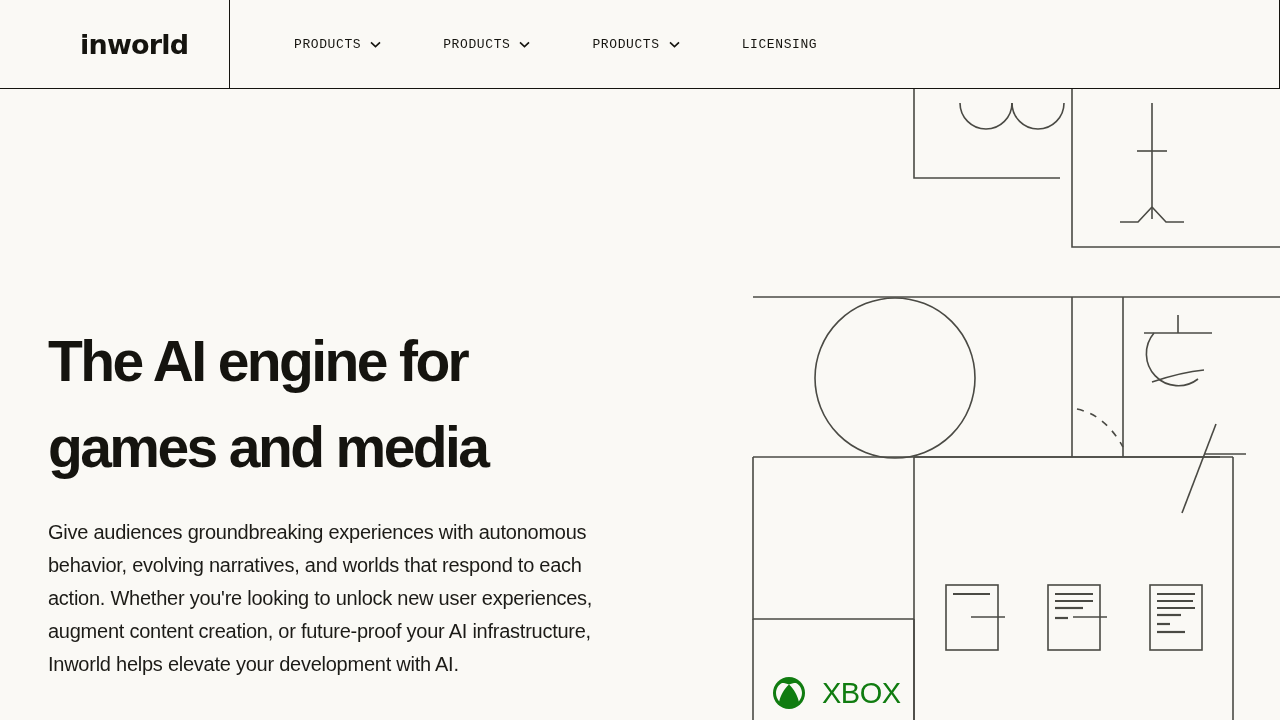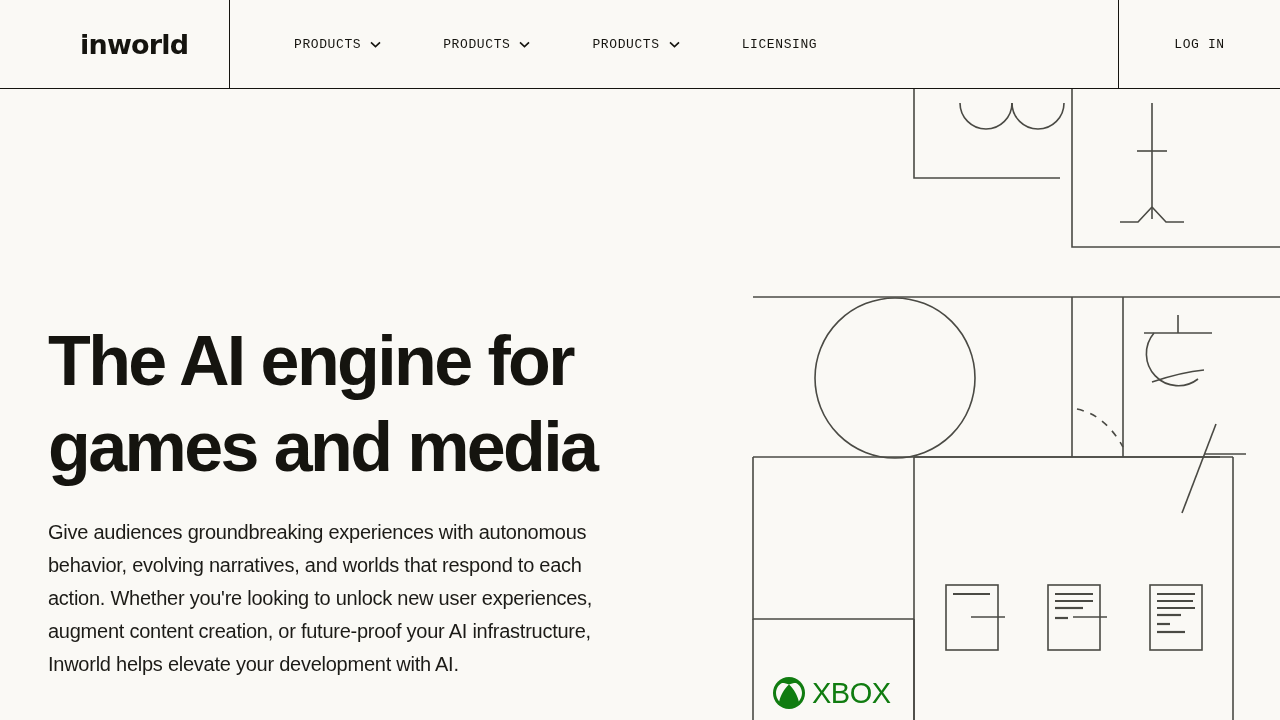--- a/index.html
+++ b/index.html
@@ -121,21 +121,21 @@
   .hero {
     position: absolute;
     left: 48px;
     top: 318px;
     width: 620px;
     z-index: 3;
   }
 
   .hero-title {
     font-family: "Liberation Sans", sans-serif;
-    font-size: 70px;
+    font-size: 57px;
     line-height: 86px;
     font-weight: 700;
     letter-spacing: -2.6px;
     color: #15140f;
     white-space: pre-line;
   }
 
   .hero-body {
     margin-top: 26px;
     width: 575px;
@@ -158,21 +158,21 @@
     overflow: hidden;
   }
   .art svg { display: block; }
 
   .xbox-logo {
     position: absolute;
     left: 772px;
     top: 676px;
     display: flex;
     align-items: center;
-    gap: 6px;
+    gap: 16px;
     z-index: 4;
   }
   .xbox-logo svg { display: block; }
   .xbox-word {
     font-family: "Liberation Sans", sans-serif;
     font-size: 29px;
     font-weight: 400;
     letter-spacing: -0.5px;
     color: #107c10;
     line-height: 1;
@@ -215,23 +215,20 @@
         </svg>
       </span>
     </div>
 
     <div class="nav-item">
       <span class="nav-label">LICENSING</span>
     </div>
 
   </nav>
 
-  <div class="login-cell">
-    <span class="login-label">LOG IN</span>
-  </div>
 
 
 </div>
 
 <section class="hero">
   <h1 class="hero-title">The AI engine for
 games and media</h1>
   <p class="hero-body">Give audiences groundbreaking experiences with autonomous behavior, evolving narratives, and worlds that respond to each action. Whether you're looking to unlock new user experiences, augment content creation, or future-proof your AI infrastructure, Inworld helps elevate your development with AI.</p>
 </section>
 

